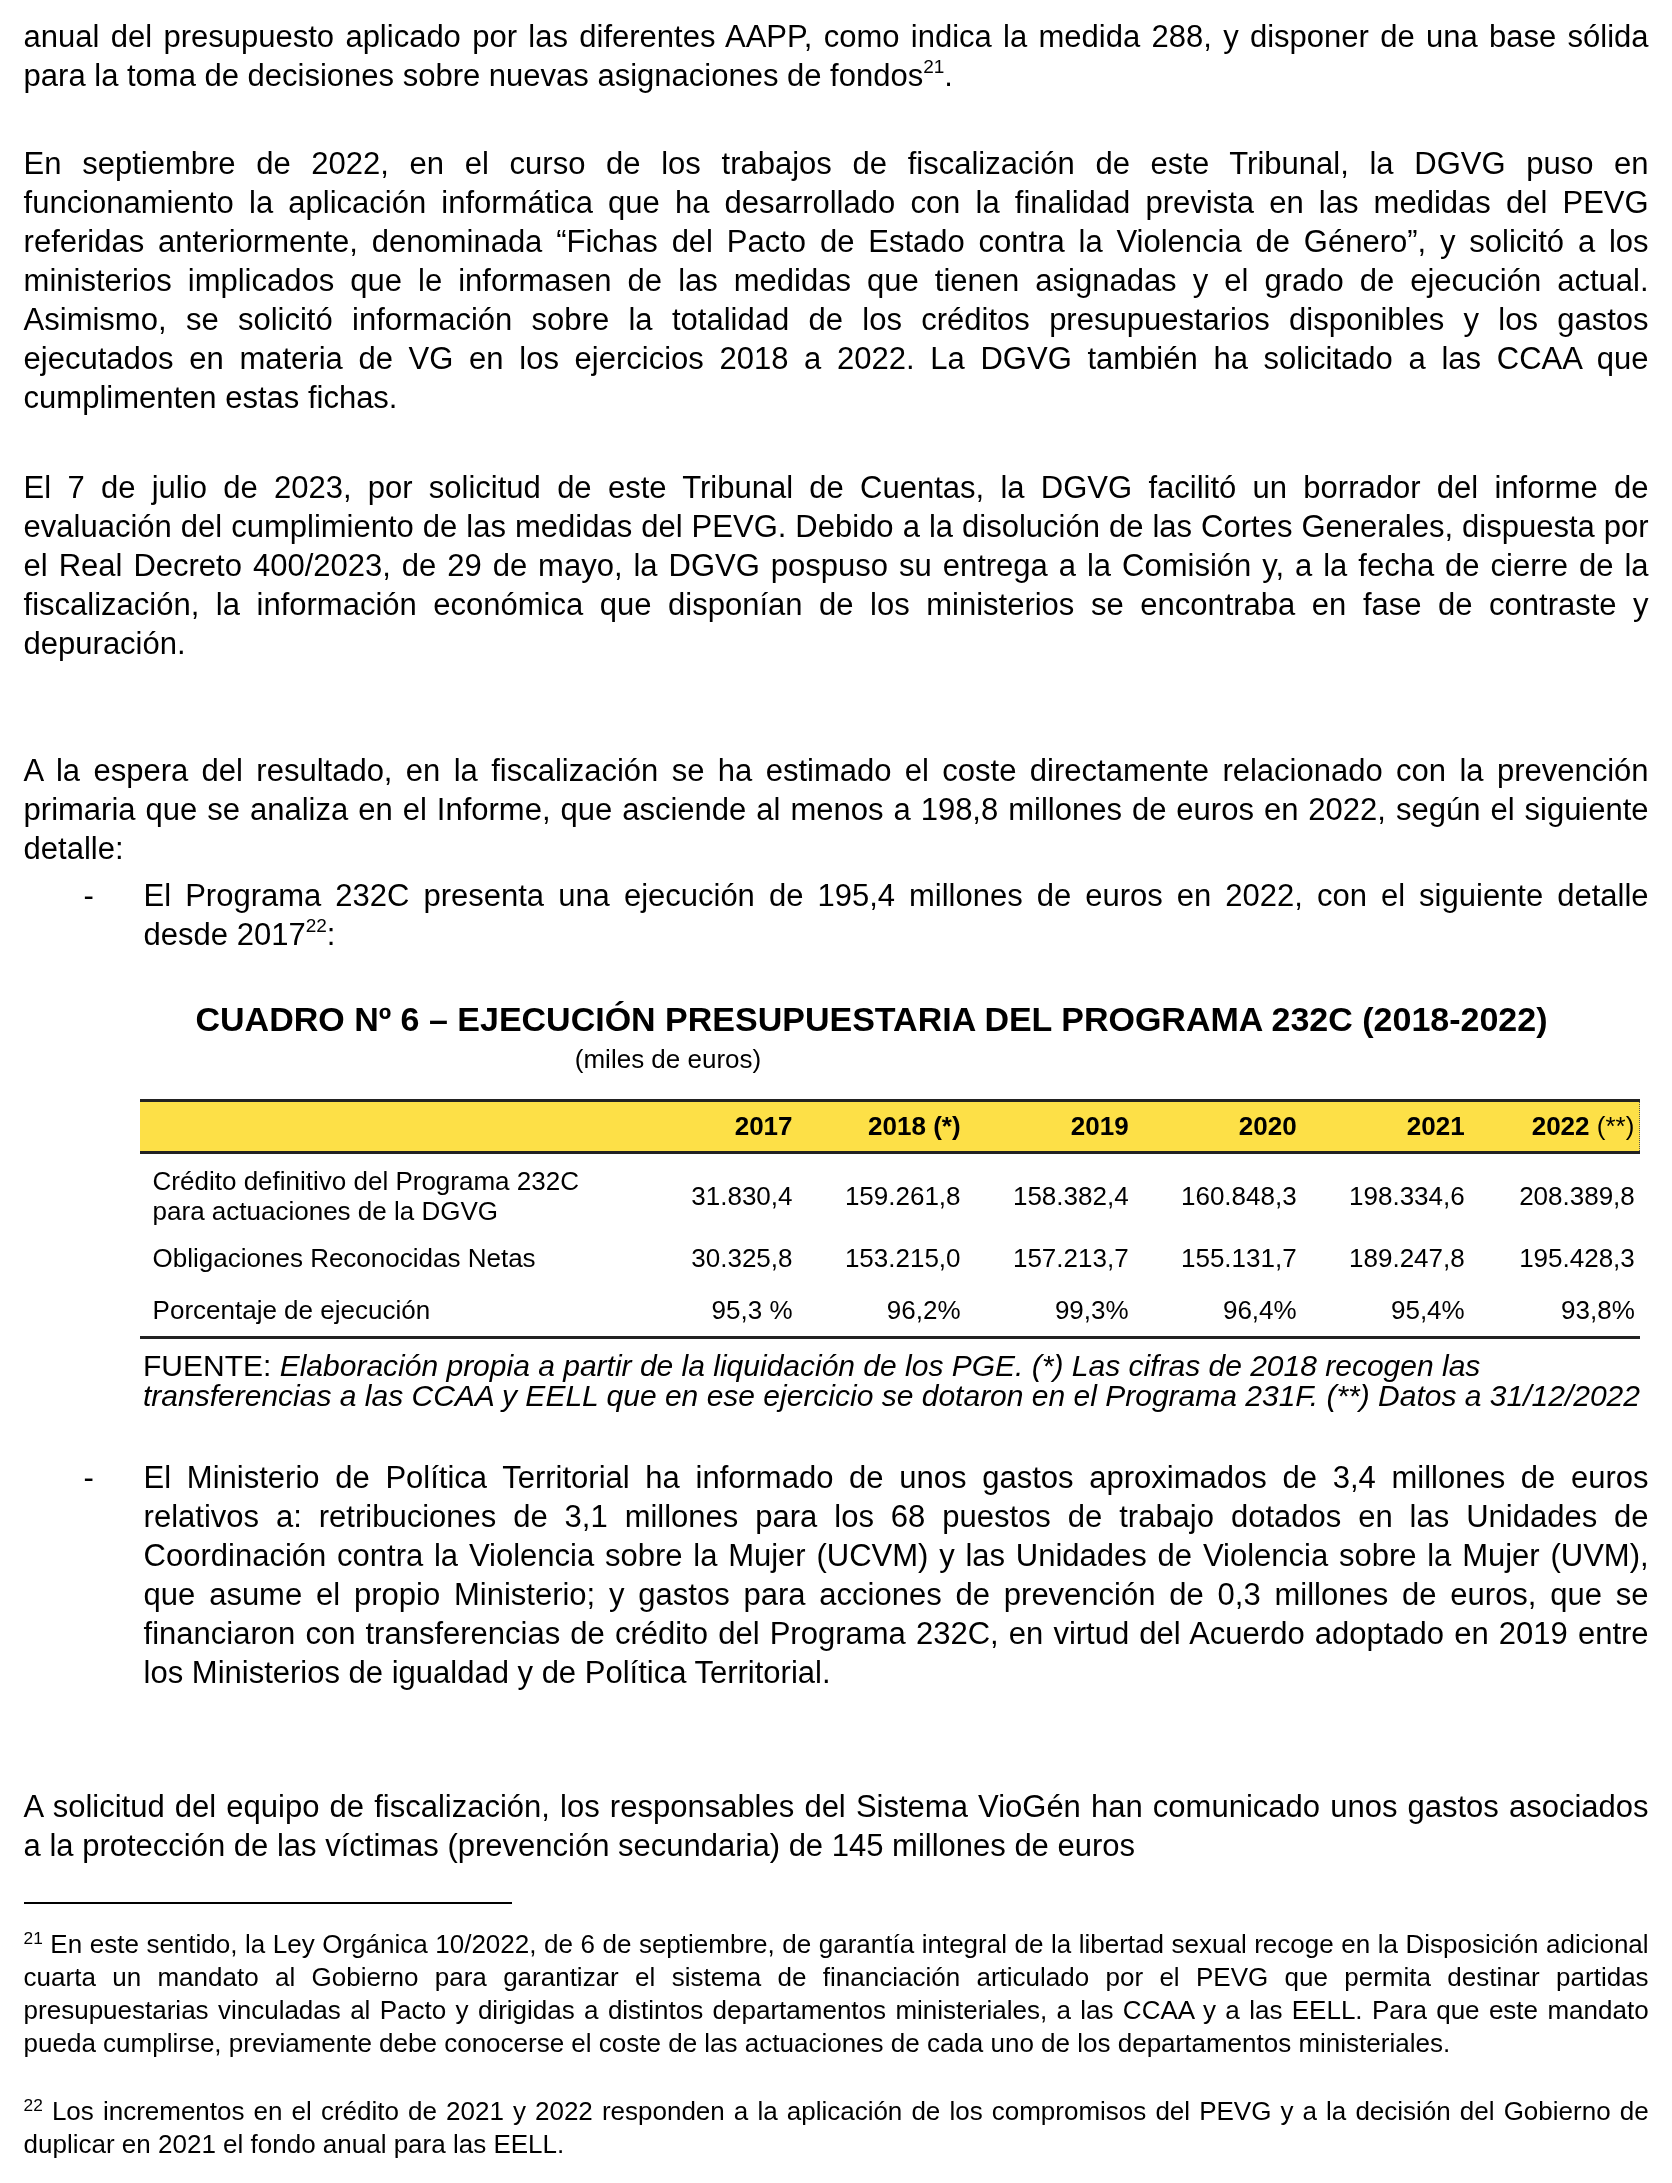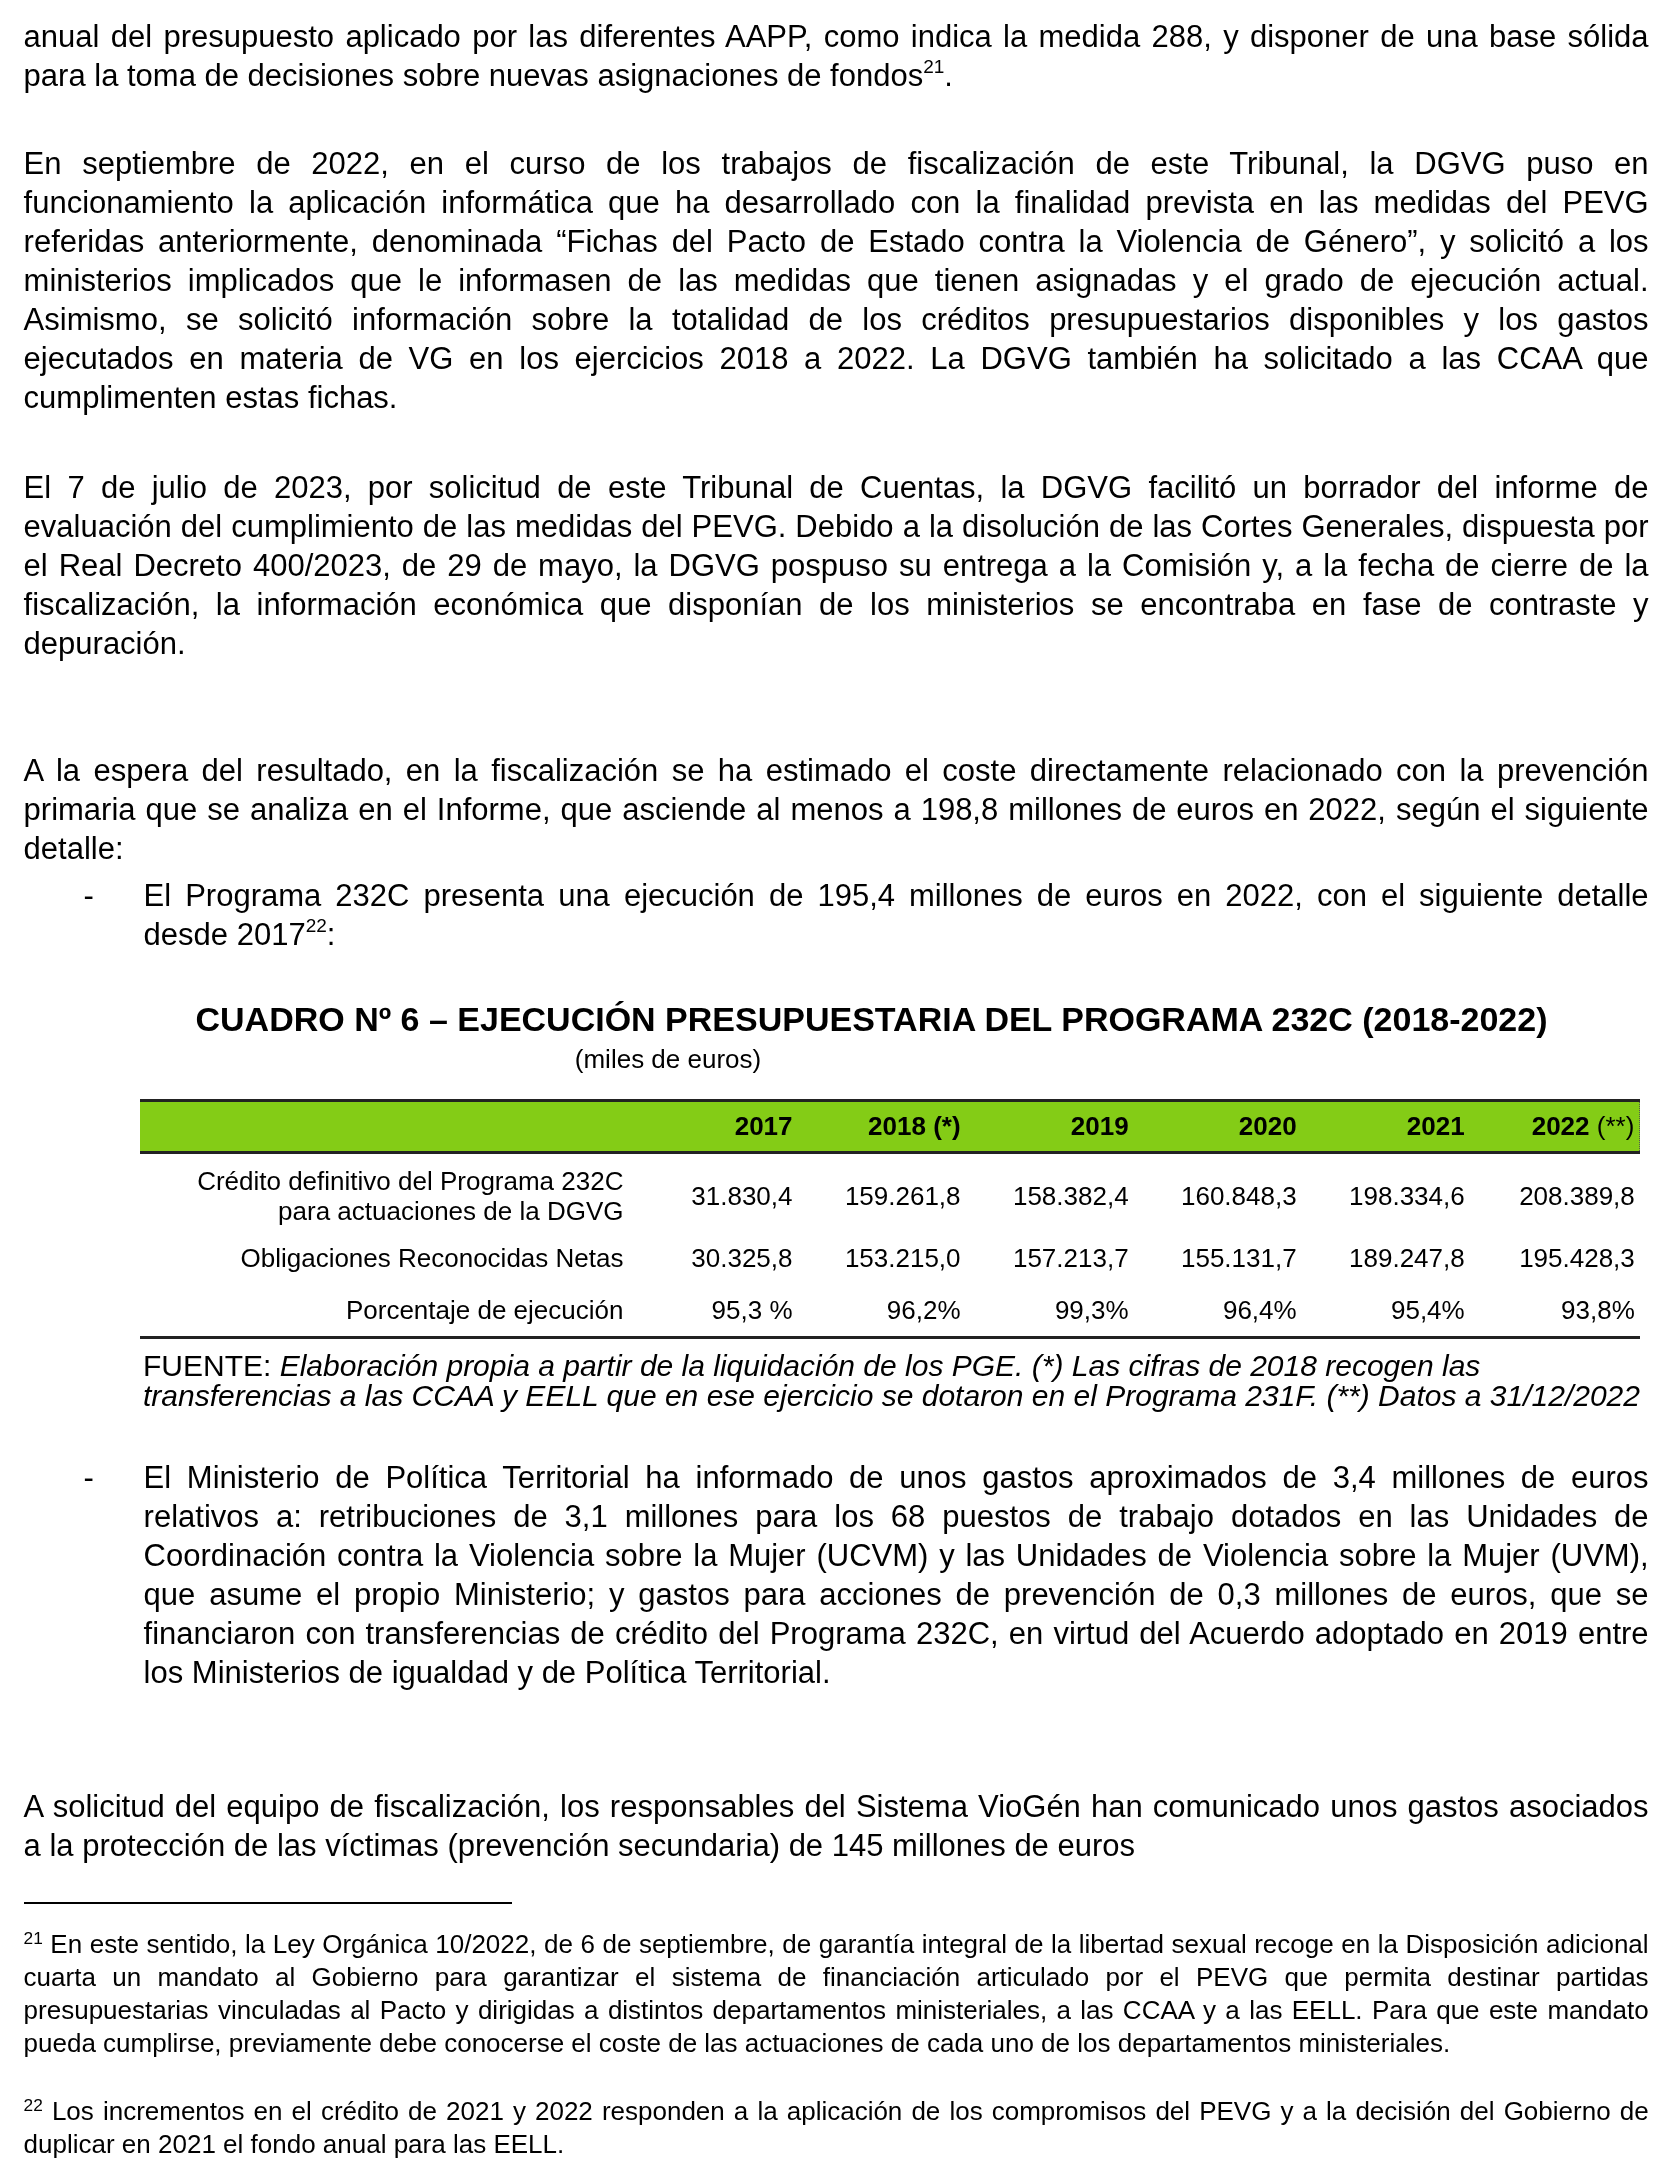--- a/index.html
+++ b/index.html
@@ -25,29 +25,29 @@
     font-weight: bold; font-size: 34px; line-height: 44px; padding-left: 39px; box-sizing: border-box;
   }
   .tbl-sub {
     position: absolute; left: 0; width: 1328px; top: 1044px; text-align: center;
     font-size: 26px; line-height: 31px; padding-left: 4px;
   }
   table.budget {
     position: absolute; left: 140px; top: 1099px; width: 1500px;
     border-collapse: collapse; font-size: 26px;
   }
-  table.budget thead tr { background: #84cc16; }
+  table.budget thead tr { background: #fde047; }
   table.budget thead th {
     border-top: 3.9px solid #222; border-bottom: 3.9px solid #222;
     height: 49px; font-weight: bold; text-align: right; padding: 0 4.7px 0 0;
   }
   table.budget thead th.h2022 { border-right: 1.6px dotted #555; }
   table.budget thead th .nb { font-weight: normal; }
   table.budget td { text-align: right; padding: 0 4.7px 0 0; height: 52px; }
-  table.budget td.lbl { text-align: right; padding-left: 12.6px; line-height: 30px; margin-top: 32px; }
+  table.budget td.lbl { text-align: left; padding-left: 12.6px; line-height: 30px; margin-top: 32px; }
   table.budget tr.r1 td { height: 72px; padding-top: 6.3px; }
   table.budget tbody tr:last-child td { border-bottom: 3.9px solid #222; height: 52px; }
   .src {
     position: absolute; left: 143px; top: 1351px; width: 1510px;
     font-size: 30px; line-height: 30px;
   }
   .src i { font-style: italic; }
   .fn-rule {
     position: absolute; left: 23.6px; top: 1902px; width: 488px; height: 2.4px; background: #000;
   }

